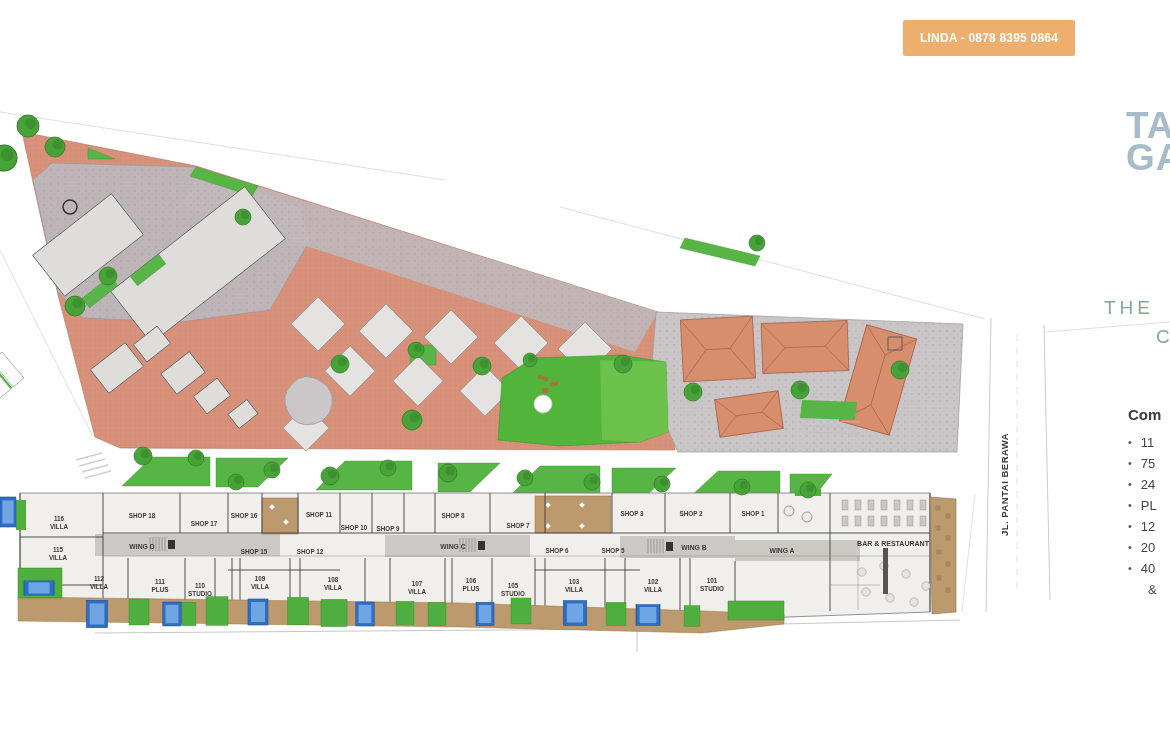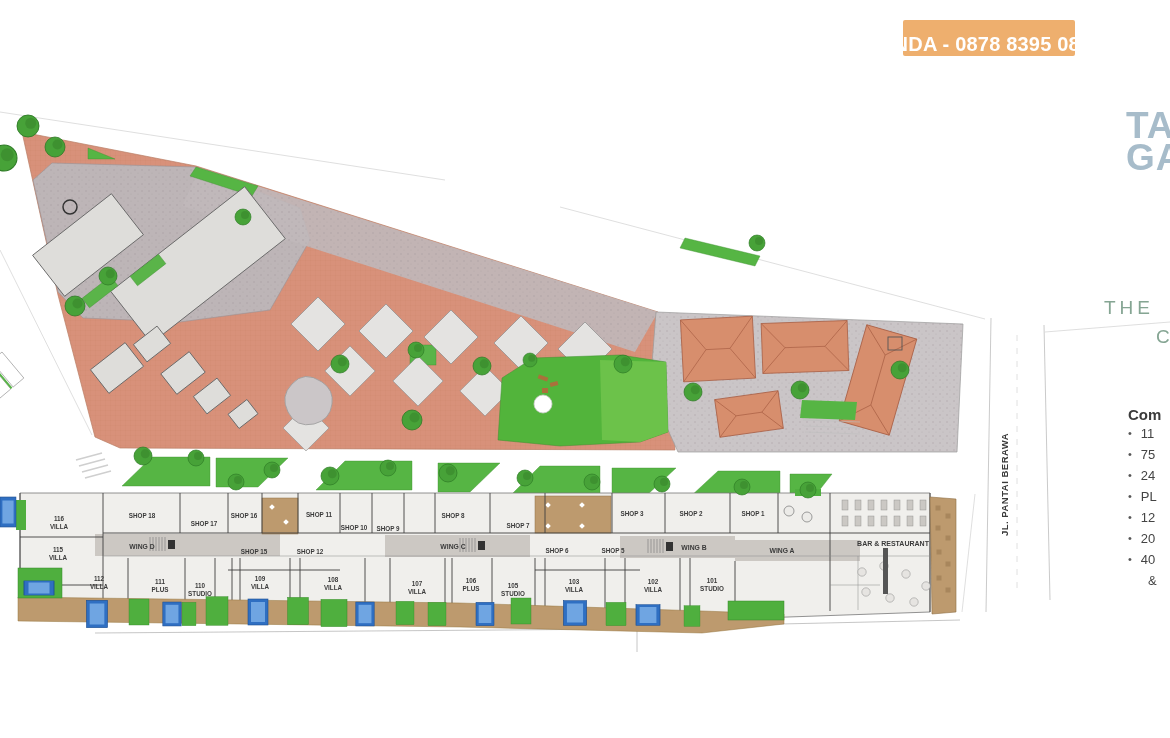--- a/index.html
+++ b/index.html
@@ -1,27 +1,27 @@
 <!DOCTYPE html>
 <html><head>
 <meta charset="utf-8">
 <style>
   html,body{margin:0;padding:0;background:#fff;}
   .stage{position:relative;width:1170px;height:738px;background:#ffffff;overflow:hidden;
          font-family:"Liberation Sans",sans-serif;}
   svg{position:absolute;left:0;top:0;}
   .badge{position:absolute;left:903px;top:20px;width:172px;height:36px;background:#EEAF6E;
-         border-radius:2px;display:flex;align-items:flex-end;justify-content:center;
-         color:#fff;font-weight:bold;font-size:20px;letter-spacing:.2px;white-space:nowrap;}
+         border-radius:2px;display:flex;align-items:center;justify-content:center;
+         color:#fff;font-weight:bold;font-size:12px;letter-spacing:.2px;white-space:nowrap;}
   .logo{position:absolute;left:1126px;top:110px;color:#A7BCCA;font-weight:bold;
         font-size:37px;line-height:32px;letter-spacing:1px;}
   .tagline{position:absolute;left:1104px;top:297px;color:#85A593;font-size:19px;letter-spacing:4px;}
   .tagline2{position:absolute;left:1156px;top:326px;color:#85A593;font-size:19px;letter-spacing:2px;}
   .summary{position:absolute;left:1128px;top:406px;color:#444;}
-  .summary .head{font-weight:bold;font-size:15px;color:#3b3b3b;}
+  .summary .head{font-weight:bold;font-size:15px;color:#3b3b3b;margin-bottom:9px;}
   .summary .li{display:flex;font-size:13px;line-height:21px;text-align:right;}
   .summary .li::before{content:"•";font-size:11px;margin-right:9px;color:#555;}
   .summary .cont{font-size:13px;line-height:21px;margin-left:20px;}
   text{font-family:"Liberation Sans",sans-serif;fill:#3A3A3A;}
   .lbl{font-size:6.3px;font-weight:bold;text-anchor:middle;}
   .wng{font-size:6.8px;font-weight:bold;text-anchor:middle;}
   .bar{font-size:7px;font-weight:bold;text-anchor:middle;}
   .road-t{font-size:9.5px;font-weight:bold;letter-spacing:.5px;}
 </style>
 </head>

